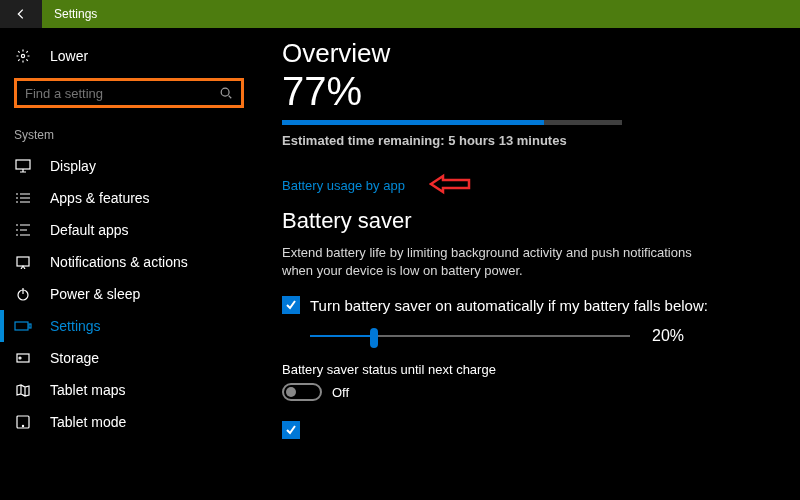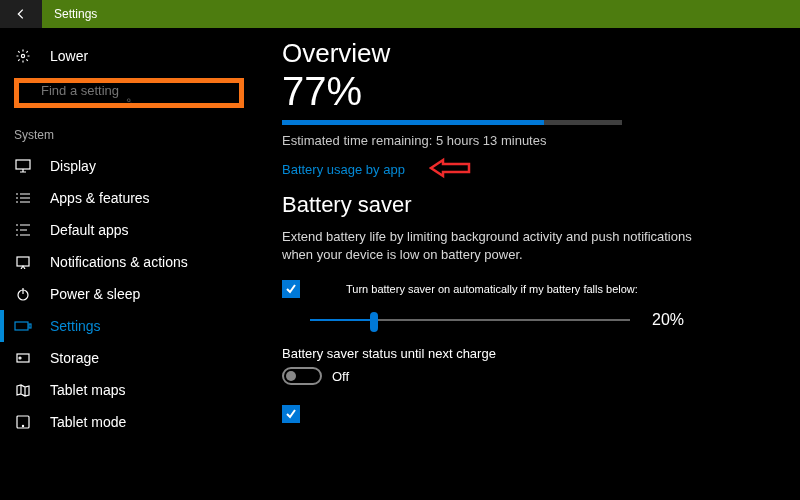--- a/index.html
+++ b/index.html
@@ -7,41 +7,41 @@
   .titlebar { height: 28px; display: flex; align-items: center; background: #4d7c0f; }
   .back-btn { width: 42px; height: 28px; display:flex; align-items:center; justify-content:center; background: #1f1f1f; }
   .back-btn svg { width: 14px; height: 14px; }
   .titlebar-text { font-size: 12px; margin-left: 12px; color: #fff; }
   .main { display: flex; height: calc(500px - 28px); }
   .sidebar { width: 258px; padding-top: 14px; }
   .home-row { display:flex; align-items:center; padding: 6px 14px; margin-bottom: 8px; cursor: default; }
   .home-row .icon { width: 18px; display:flex; justify-content:center; margin-right: 18px; }
   .home-row span.lbl { font-size: 14px; }
   .search-wrap { margin: 0 14px 14px 14px; }
-  .search-box { width: 100%; height: 30px; display:flex; align-items:center; border:5px solid #f97316; background: #000; padding: 0 8px; flex-direction: column; }
+  .search-box { width: 100%; height: 30px; display:flex; align-items:center; border:3px solid #f97316; background: #000; padding: 0 8px; }
   .search-box input { flex:1; background: transparent; border:none; outline:none; color:#ccc; font-size:13px; }
   .search-box .sicon { width:14px; height:14px; color:#a0a0a0; }
   .section-label { font-size: 12px; color: #aaa; padding: 6px 14px 8px 14px; }
   .nav-item { display:flex; align-items:center; padding: 8px 14px; font-size: 14px; cursor: default; }
   .nav-item .icon { width:18px; height:16px; display:flex; align-items:center; justify-content:center; margin-right: 18px; color:#fff; }
   .nav-item.selected { color: #0389d6; }
   .nav-item.selected .icon { color:#0389d6; }
   .sel-bar { position:absolute; left:0; width:4px; height:32px; background:#0389d6; }
   .nav-item-wrapper { position: relative; }
   .content { flex:1; padding: 10px 24px 0 24px; overflow:hidden; }
   h1.overview { font-weight: 300; font-size: 26px; }
   .pct { font-size: 40px; font-weight: 300; margin-bottom: 6px; }
   .battery-bar { width: 340px; height: 5px; background: #3f3f3f; margin-bottom: 8px; }
   .battery-bar .fill { height:100%; background:#0078d7; }
-  .est { font-size: 13px; color: #c8c8c8; margin-bottom: 8px; }
+  .est { font-size: 13px; color: #c8c8c8; margin-bottom: 24px; font-weight: bold; }
   .app-link { font-size: 13px; color: #0389d6; cursor:pointer; }
   .arrow-annot { display:inline-block; vertical-align:middle; margin-left: 20px; }
   h2.saver { font-weight: 400; font-size: 22px; margin-top: 8px; margin-bottom: 10px; }
   .desc { font-size: 13px; color: #d8d8d8; line-height: 1.4; max-width: 430px; margin-bottom: 16px; }
-  .check-row { display:flex; align-items:center; font-size: 11px; margin-bottom: 12px; gap: 36px; }
+  .check-row { display:flex; align-items:center; font-size: 15px; margin-bottom: 12px; }
   .checkbox { width:18px; height:18px; background:#0078d7; display:flex; align-items:center; justify-content:center; margin-right: 10px; flex-shrink:0; }
   .checkbox svg { width:12px; height:12px; }
   .slider-row { display:flex; align-items:center; margin-left: 28px; margin-bottom: 16px; }
   .slider { position:relative; width: 320px; height: 20px; }
   .slider-track { position:absolute; top:9px; left:0; right:0; height:2px; background:#666; }
   .slider-fill { position:absolute; top:9px; left:0; height:2px; background:#0078d7; }
   .slider-thumb { position:absolute; top:2px; width:8px; height:20px; background:#0078d7; border-radius:4px; transform:translateX(-4px); }
   .slider-val { margin-left: 22px; font-size: 16px; }
   .status-lbl { font-size: 13px; margin-bottom: 6px; }
   .toggle-row { display:flex; align-items:center; margin-bottom: 20px; }

